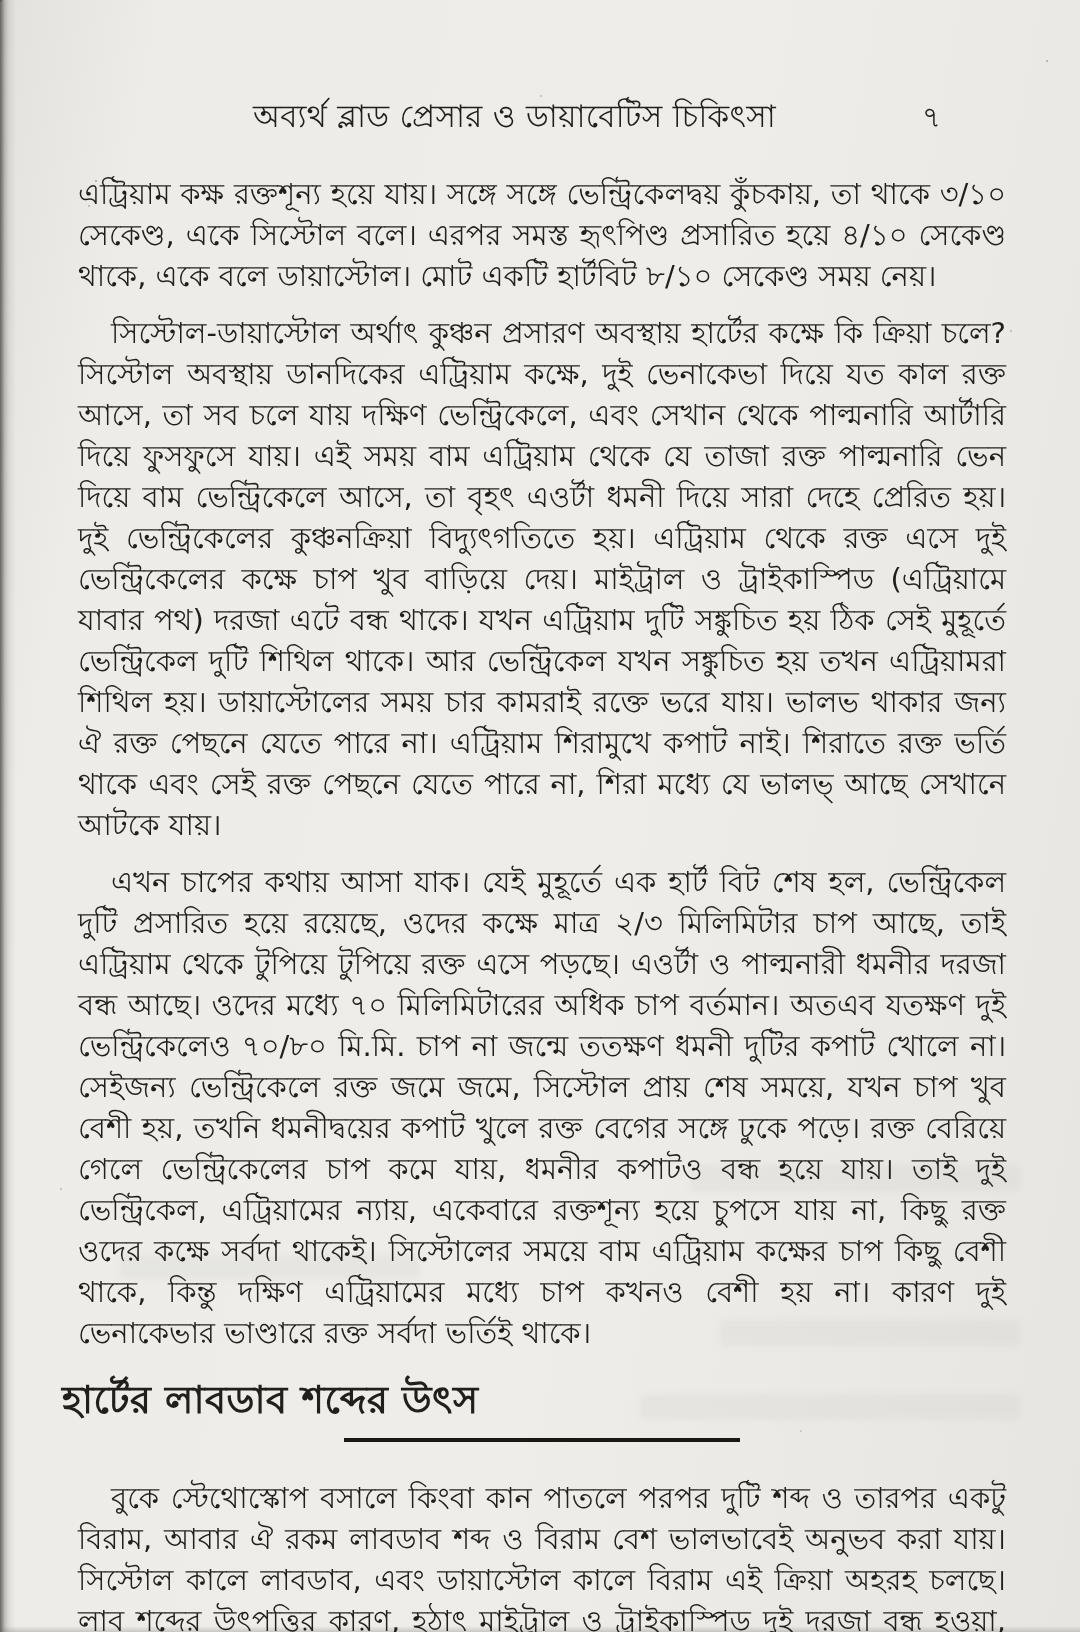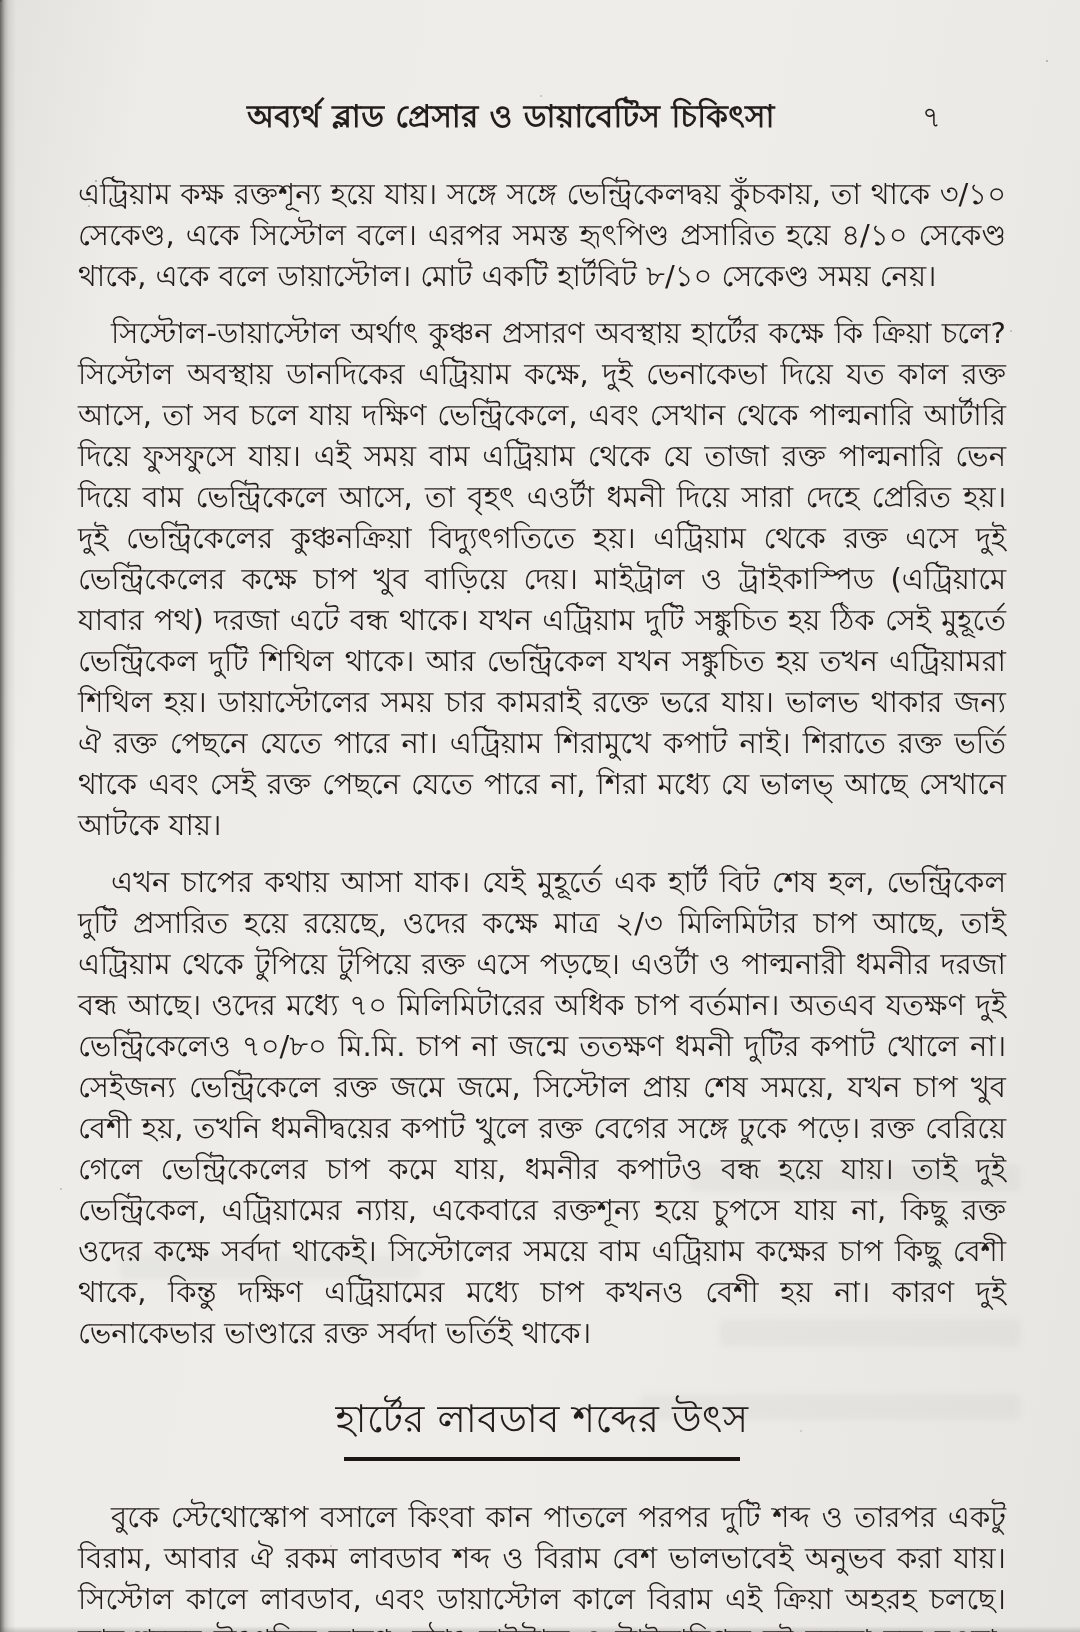--- a/index.html
+++ b/index.html
@@ -67,24 +67,24 @@
   .ghost.g3 { left: 720px; top: 1320px; width: 300px; height: 26px; }
   .ghost.g4 { left: 640px; top: 1395px; width: 380px; height: 24px; }
 
   .header {
     position: absolute;
     left: 0; right: 0; top: 92px;
     height: 44px;
   }
   .running-title {
     position: absolute;
-    left: 247px;
+    left: 253px;
     top: 0;
     font-size: 31px;
-    font-weight: 700;
+    font-weight: 400;
     letter-spacing: 0.3px;
     white-space: nowrap;
   }
   .page-number {
     position: absolute;
     left: 922px;
     top: 2px;
     font-size: 29px;
   }
 
@@ -98,25 +98,25 @@
     margin: 16px;
     font-size: 29px;
     line-height: 41px;
     text-align: justify;
     text-justify: inter-word;
   }
   .para.indent { text-indent: 33px; }
   .para.after-rule { margin-top: 36px; }
 
   .section-heading {
-    margin: 39px 0 0 0;
-    text-align: center;
+    margin: 20px 0 0 0;
+    text-align: left;
     font-size: 38px;
     line-height: 52px;
-    font-weight: 400;
+    font-weight: 700;
     letter-spacing: 0.5px;
   }
   .heading-rule {
     width: 396px;
     height: 4px;
     background: #1b1814;
     margin: 12px auto 0 auto;
   }
 </style>
 </head>

